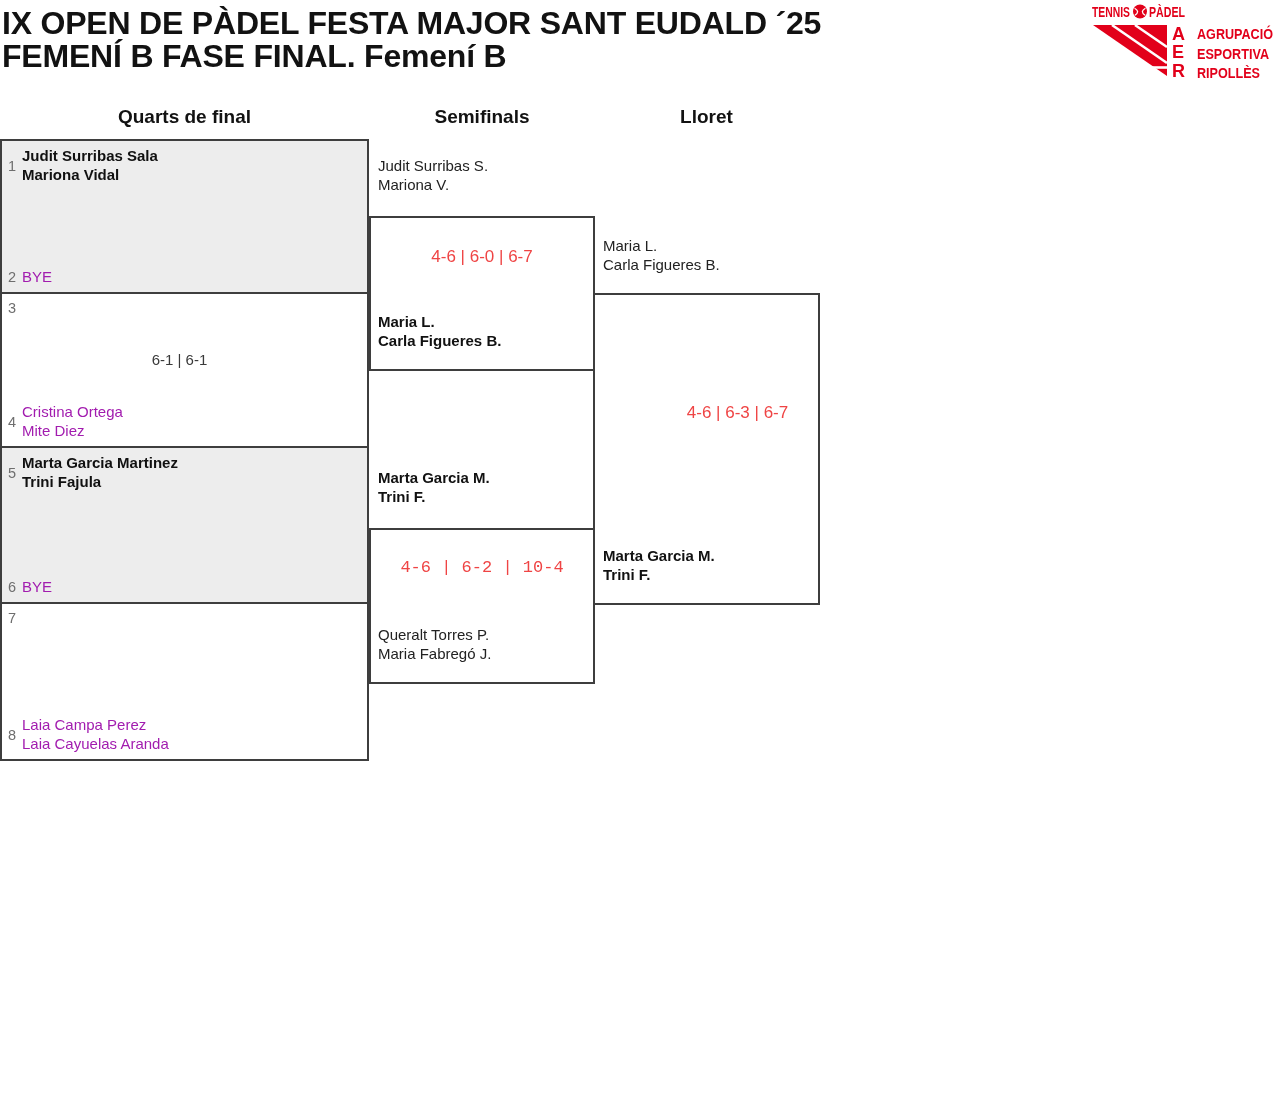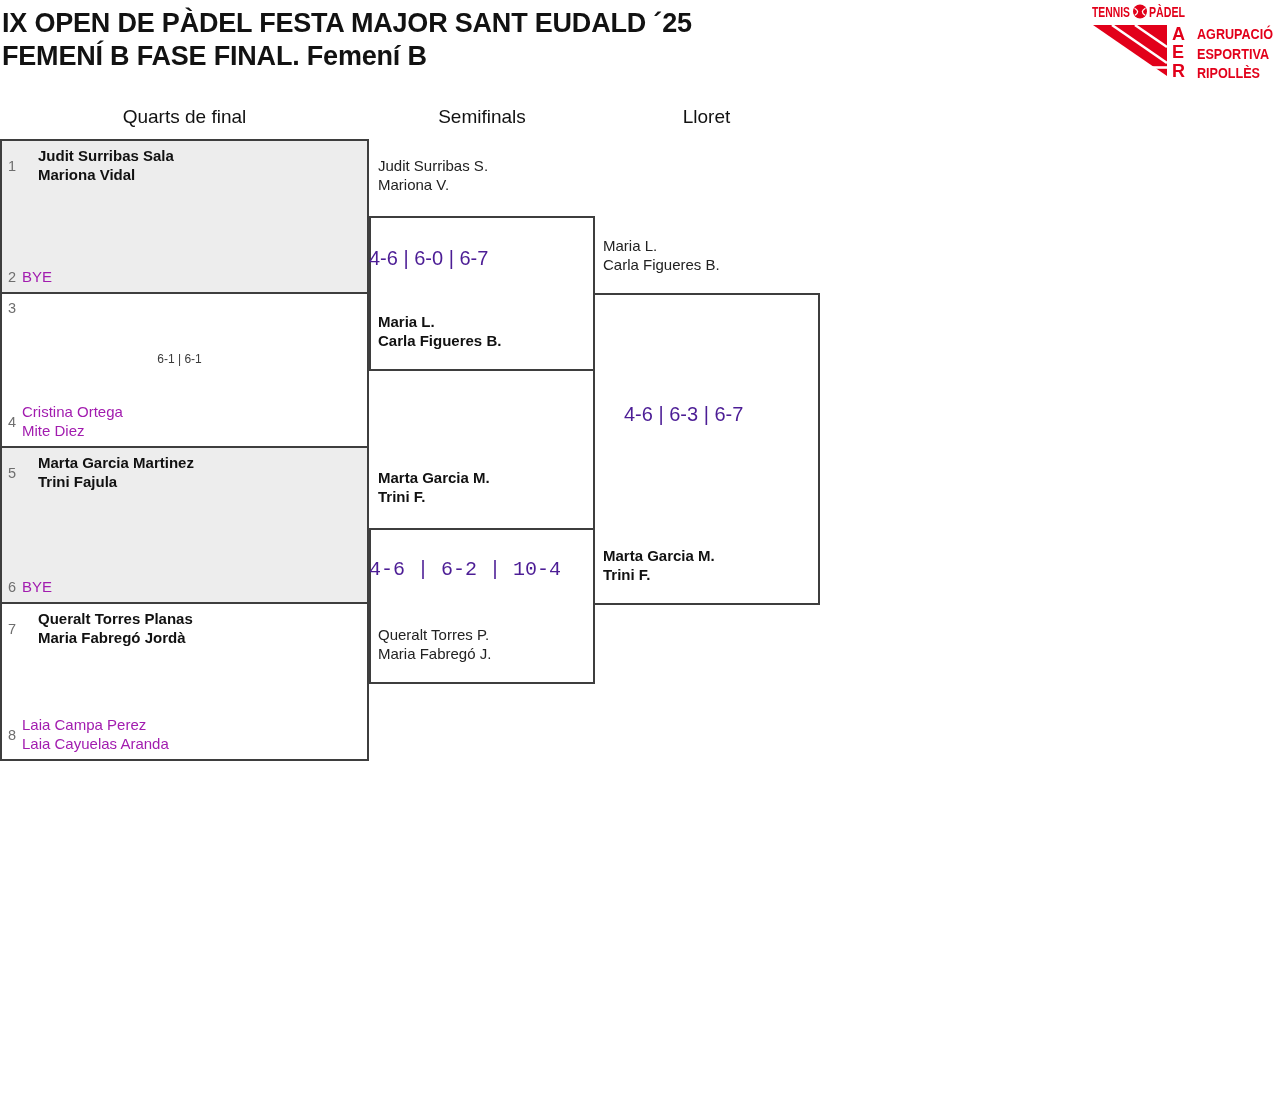--- a/index.html
+++ b/index.html
@@ -4,55 +4,55 @@
 <style>
   html,body{margin:0;padding:0;}
   body{
     width:1280px;height:1114px;background:#ffffff;position:relative;
     font-family:"Liberation Sans","DejaVu Sans",sans-serif;color:#1c1c1c;
     overflow:hidden;
   }
   .abs{position:absolute;}
 
   
-  .page-title{left:2px;top:7px;font-size:27px;font-weight:bold;line-height:33px;color:#121212;letter-spacing:-0.2px;}
+  .page-title{left:2px;top:7px;font-size:32px;font-weight:bold;line-height:33px;color:#121212;letter-spacing:-0.2px;}
 
   
-  .round-header{top:106px;font-size:19px;font-weight:normal;color:#121212;text-align:center;}
+  .round-header{top:106px;font-size:19px;font-weight:bold;color:#121212;text-align:center;}
   .rh-qf{left:0;width:369px;}
   .rh-sf{left:369px;width:226px;}
   .rh-f{left:593px;width:227px;}
 
   
   .qf-box{
     left:0;width:369px;border:2px solid #3e3e3e;box-sizing:border-box;
     display:flex;flex-direction:column;justify-content:space-between;
     padding:6px 10px 6px 0;background:#ffffff;
   }
   .qf-box.shaded{background:#ededed;}
   .qf-1{top:139px;height:155px;}
   .qf-2{top:292px;height:156px;}
   .qf-3{top:446px;height:158px;}
   .qf-4{top:602px;height:159px;}
 
   .team-row{display:flex;align-items:center;}
   .seed{width:20px;flex:0 0 20px;text-align:center;font-size:14.5px;color:#6e6e6e;}
   .team-names{font-size:15px;line-height:18.5px;color:#a21caf;}
-  .team-names.winner{font-weight:bold;color:#111;margin-left:16px;}
-  .score{font-size:12px;color:#3a3a3a;text-align:center;min-height:19px;line-height:19px;}
+  .team-names.winner{font-weight:bold;color:#111;}
+  .score{font-size:15px;color:#3a3a3a;text-align:center;min-height:19px;line-height:19px;}
 
   
   .match-box{border:2px solid #3e3e3e;box-sizing:border-box;background:transparent;}
   .sf1-box{left:369px;top:216px;width:226px;height:155px;}
   .sf2-box{left:369px;top:528px;width:226px;height:156px;}
   .final-box{left:593px;top:293px;width:227px;height:312px;}
 
   .pair{font-size:15px;line-height:18.5px;color:#222;}
   .pair.winner{font-weight:bold;color:#111;}
-  .score-line{font-size:20px;color:#4c1d95;text-align:left;}
+  .score-line{font-size:17px;color:#ef4444;text-align:center;}
 
   .sf1-team1{left:378px;top:157px;}
   .sf1-score{left:369px;top:247px;width:226px;}
   .sf1-winner{left:378px;top:313px;}
   .sf2-team1{left:378px;top:469px;}
   .sf2-score{left:369px;top:558px;width:226px;font-family:Liberation Mono, monospace;}
   .sf2-team2{left:378px;top:626px;}
   .final-team1{left:603px;top:237px;}
   .final-score{left:624px;top:403px;width:227px;}
   .final-winner{left:603px;top:547px;}
@@ -141,24 +141,20 @@
     <div class="seed">6</div>
     <div class="team-names">
         <div>BYE</div>
       </div>
   </div>
 </div>
 
 <div class="abs qf-box qf-4">
   <div class="team-row">
     <div class="seed">7</div>
-    <div class="team-names winner">
-        <div>Queralt Torres Planas</div>
-        <div>Maria Fabregó Jordà</div>
-      </div>
   </div>
   <div class="team-row">
     <div class="seed">8</div>
     <div class="team-names">
         <div>Laia Campa Perez</div>
         <div>Laia Cayuelas Aranda</div>
       </div>
   </div>
 </div>
 

